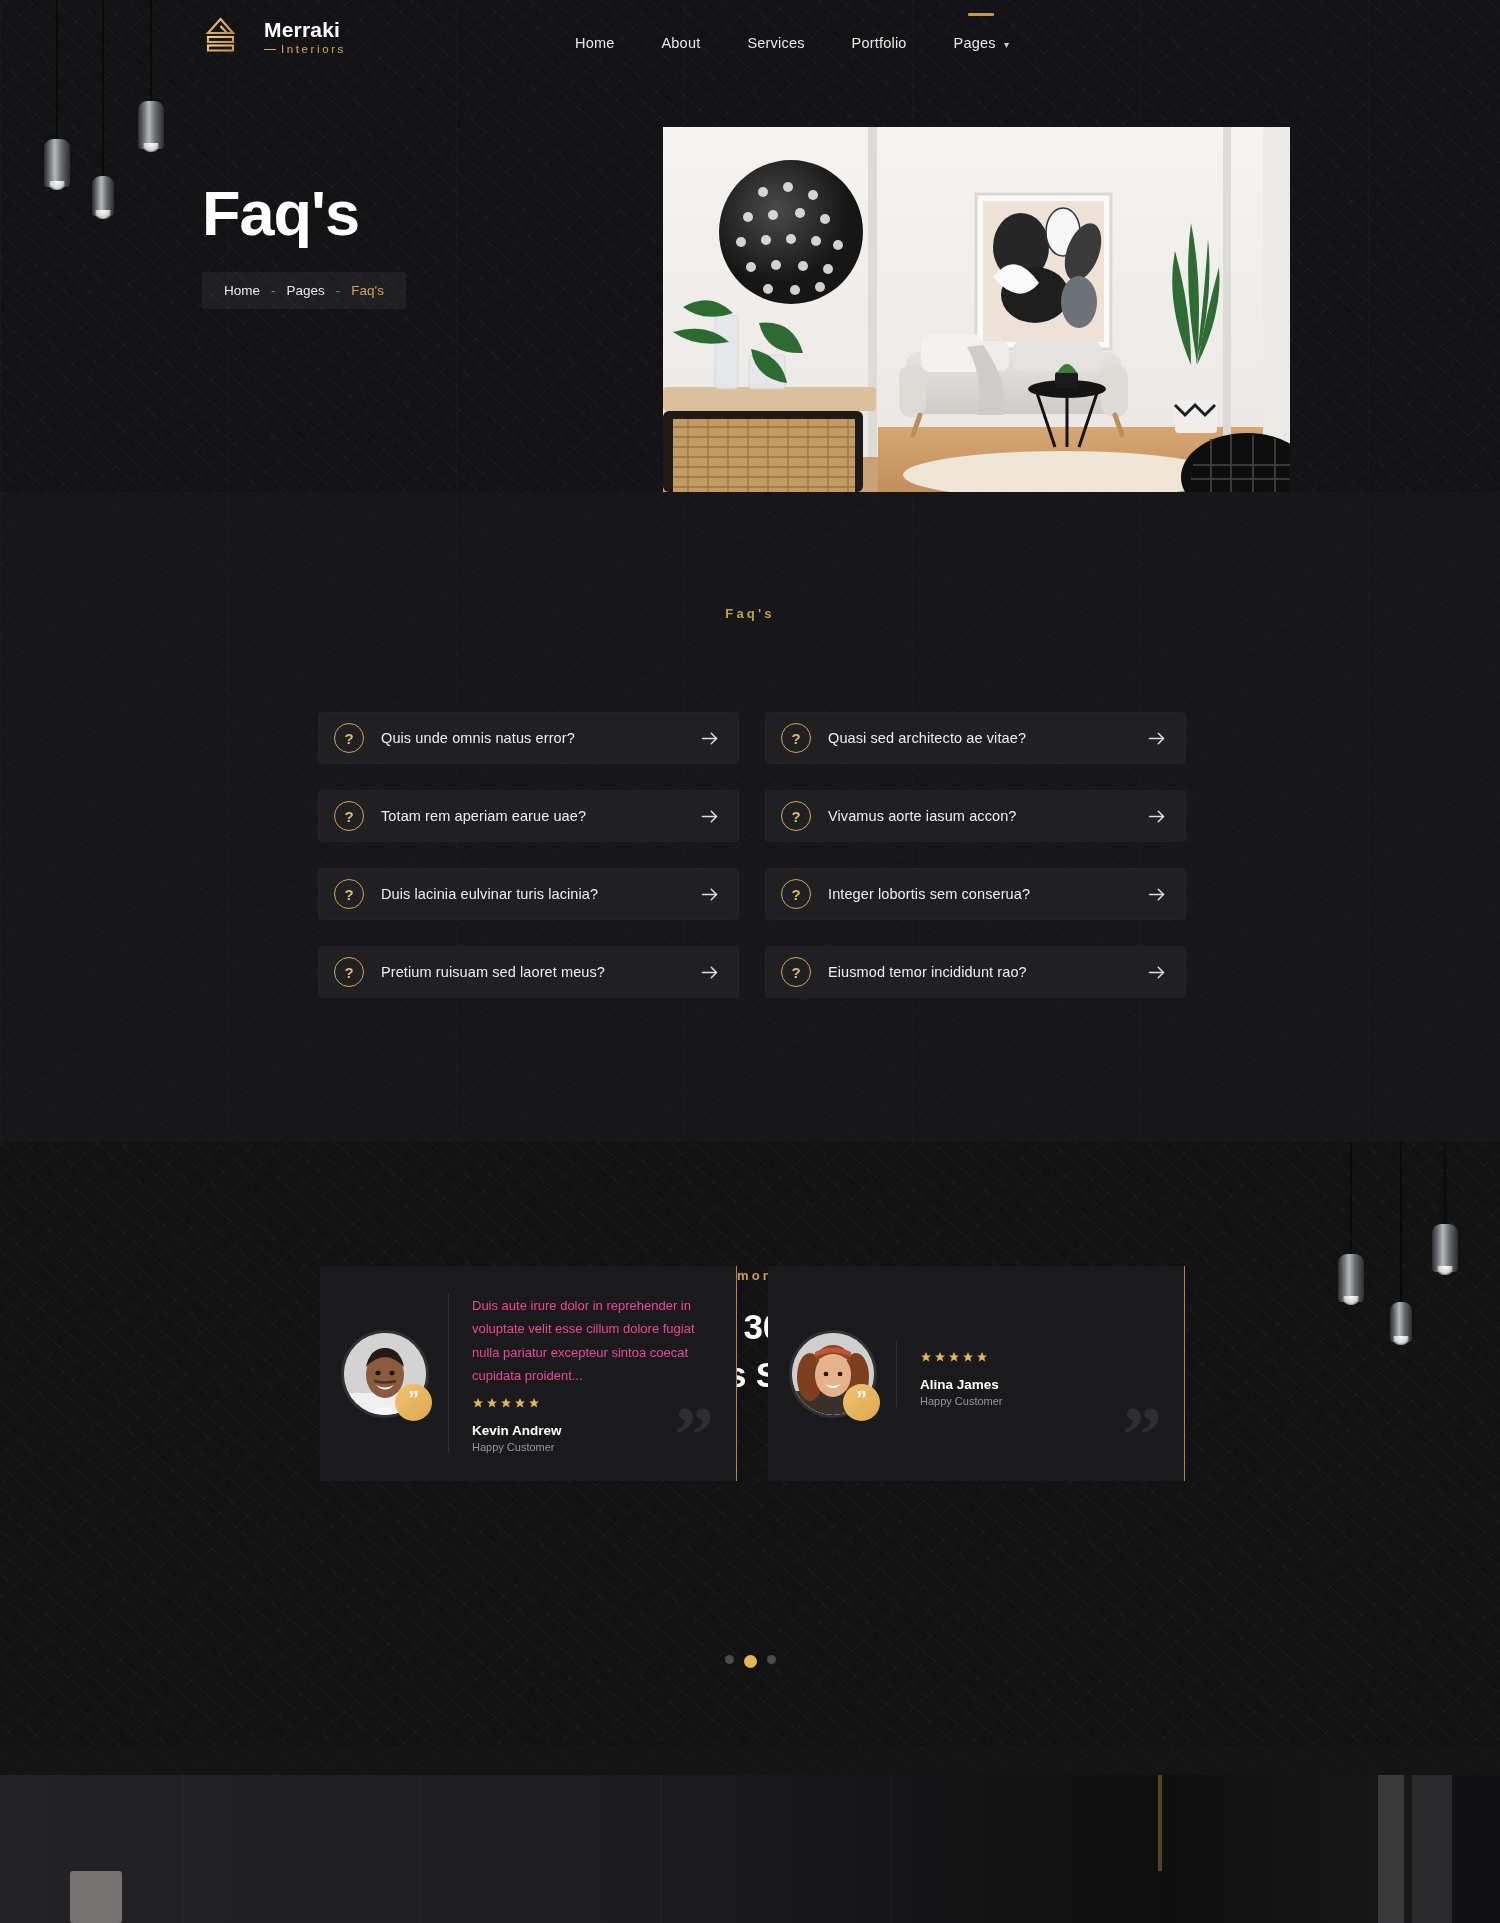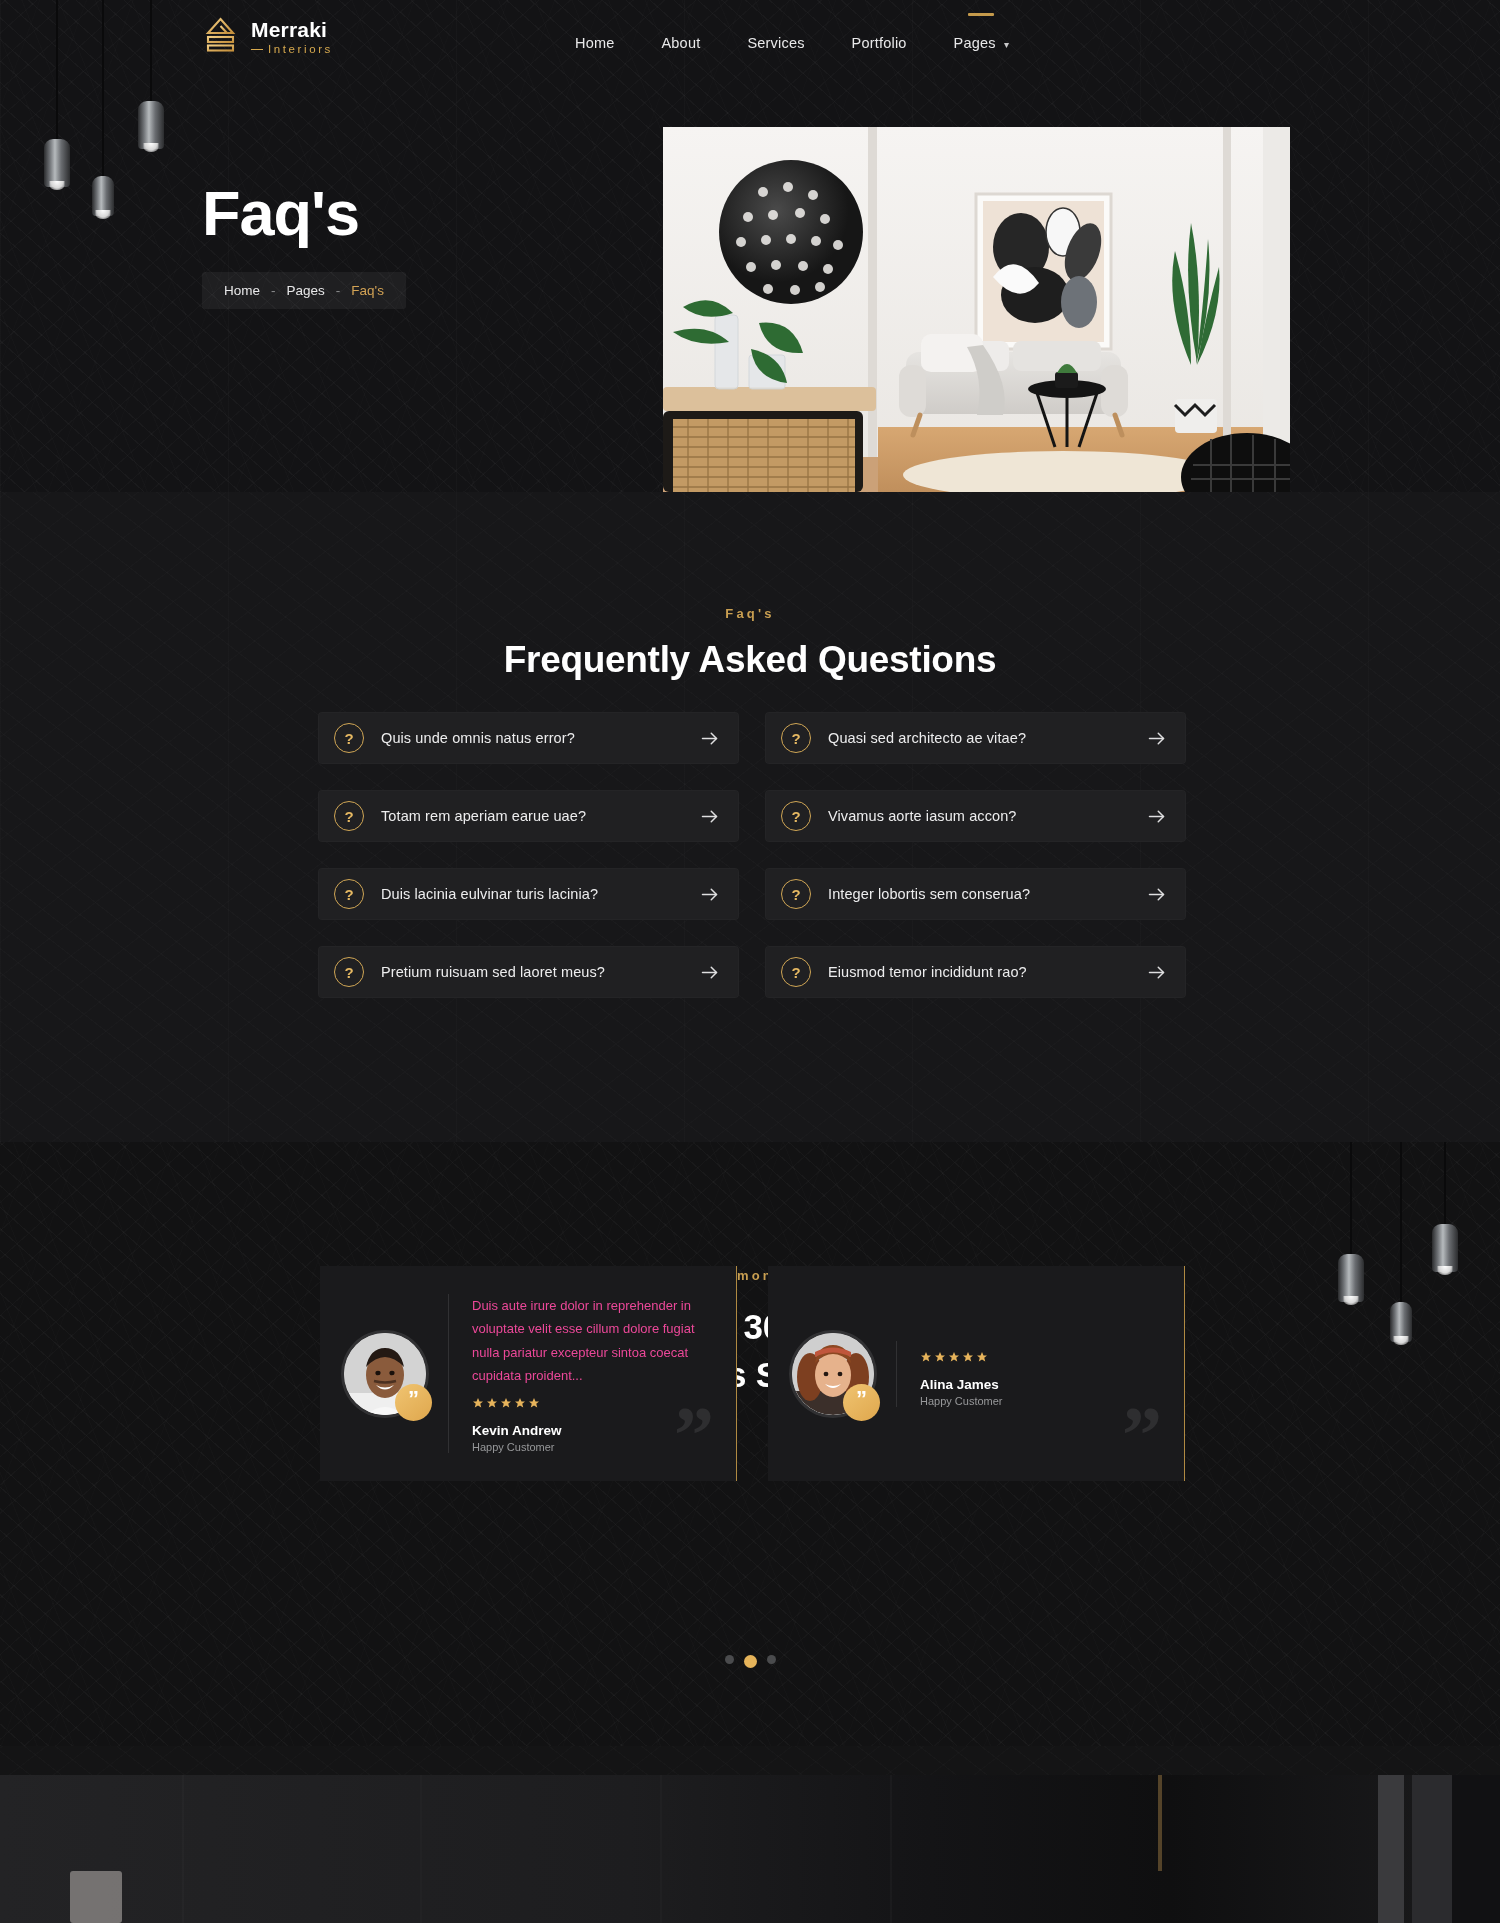--- a/index.html
+++ b/index.html
@@ -35,21 +35,21 @@
   #hero .vgrid{
     position:absolute; inset:0; pointer-events:none;
     background-image:repeating-linear-gradient(90deg, rgba(255,255,255,.018) 0 1px, transparent 1px 228px);
   }
 
   
   #topbar{
     position:absolute; left:0; top:0; width:1500px; height:86px; z-index:40;
     display:flex; align-items:center;
   }
-  .logo-wrap{ position:absolute; left:202px; top:16px; display:flex; align-items:center; gap:12px; }
+  .logo-wrap{ position:absolute; left:202px; top:16px; display:flex; align-items:center; gap:25px; }
   .logo-mark{ width:37px; height:42px; position:relative; }
   .logo-text{ line-height:1; }
   .logo-name{ font-size:21px; font-weight:700; letter-spacing:.2px; color:#fff; }
   .logo-sub{ font-size:11.5px; letter-spacing:2.6px; color:#d7a94e; margin-top:4px; display:flex; align-items:center; gap:5px;}
   .logo-sub .dash{ display:inline-block; width:12px; height:1.5px; background:#d7a94e;}
 
   nav{ position:absolute; left:575px; top:0; height:86px; display:flex; align-items:center; gap:47px; }
   .nav-item{
     font-size:14.5px; color:#e9e9ea; letter-spacing:.2px; position:relative;
     cursor:pointer; white-space:nowrap;
@@ -416,21 +416,20 @@
     </svg>
   </div>
 </section>
 
 <section id="faq">
   <div class="texture soft"></div>
   <div class="vgrid"></div>
 
   <div style="position:absolute; left:0; top:114px; width:1500px;">
     <div class="eyebrow">Faq's</div>
-    <h2 class="sec-title" style="margin-top:18px;">Frequently Asked Questions</h2>
   </div>
 
   <div class="faq-grid">
 
     <div class="faq-item">
       <span class="q-badge">?</span>
       <span class="q-text">Quis unde omnis natus error?</span>
       <span class="q-arrow">
         <svg viewBox="0 0 24 24" width="21" height="21">
             <g stroke="#f0f0f1" stroke-width="1.7" fill="none" stroke-linecap="round" stroke-linejoin="round">

